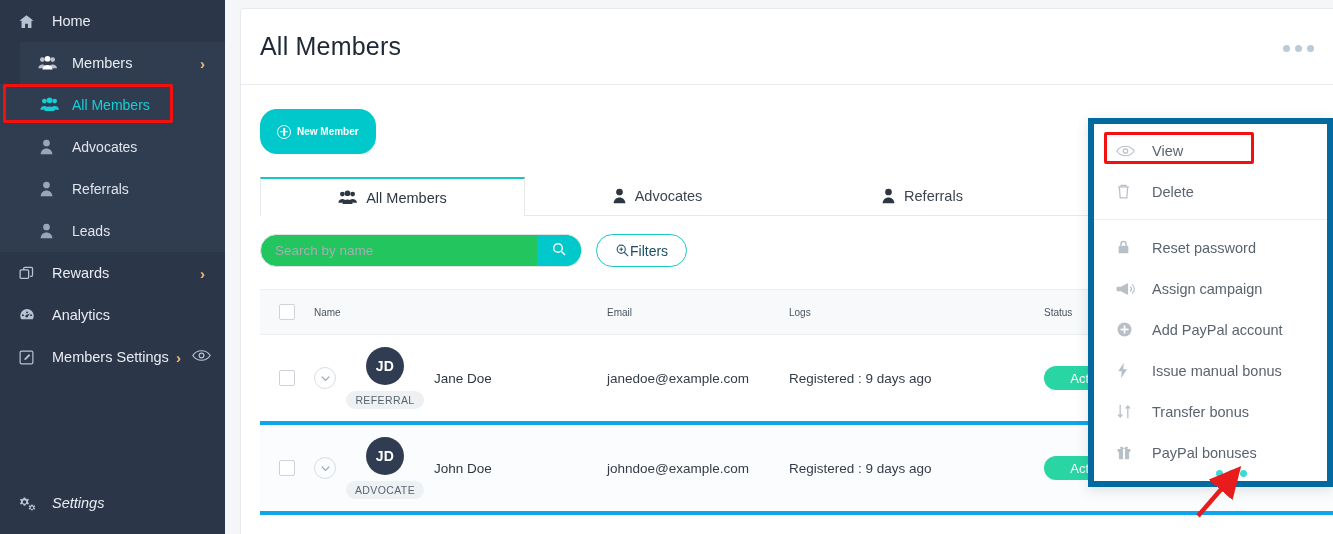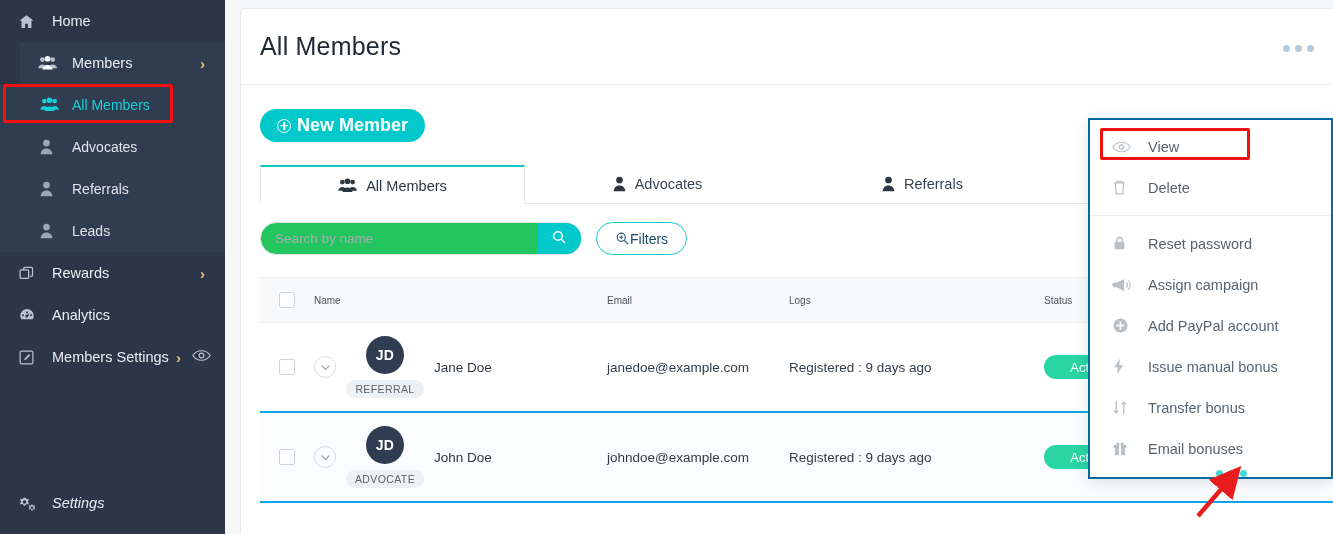--- a/index.html
+++ b/index.html
@@ -107,24 +107,24 @@
     position: absolute; right: 19px; top: 36px;
     display: flex; gap: 5px;
   }
   .head-dots i { width: 7px; height: 7px; border-radius: 50%; background: #b9cbd8; display: block; }
 
   .card-body { padding: 0 0 0 19px; position: relative; }
 
   .btn-new {
     margin-top: 24px;
     display: inline-flex; align-items: center; gap: 6px;
-    height: 33px; padding: 0 17px;
+    height: 45px; padding: 0 17px;
     background: #01c8ca; color: #fff;
     border: none; border-radius: 17px;
-    font-size: 18px; font-family: inherit;
+    font-size: 10px; font-family: inherit;
     cursor: pointer; font-weight: 600;
   }
   .btn-new .plus-circle {
     width: 14px; height: 14px; border-radius: 50%;
     border: 1.6px solid #fff;
     position: relative; display: inline-block;
   }
   .btn-new .plus-circle:before, .btn-new .plus-circle:after {
     content: ""; position: absolute; background: #fff;
   }
@@ -205,21 +205,21 @@
     display: flex; align-items: center;
     height: 46px;
     background: #f7f9fa;
     border-top: 1px solid #eceff1;
     border-bottom: 1px solid #eceff1;
     font-size: 10px; color: #4a5560;
   }
   .tbl-row {
     display: flex; align-items: center;
     height: 90px;
-    border-bottom: 2px solid #0ea5e9;
+    border-bottom: 4px solid #0ea5e9;
     font-size: 13.5px; color: #343d47;
     background: #fff;
   }
   .tbl-row.alt { background: #fbfcfd; }
   .c-check { width: 54px; display: flex; justify-content: center; }
   .c-name  { width: 293px; display: flex; align-items: center; }
   .c-email { width: 170px; }
   .c-logs  { width: 255px; margin-left: 12px; }
   .c-status{ width: 180px; }
 
@@ -260,21 +260,21 @@
   }
   .row-dots { display: flex; gap: 5px; }
   .row-dots i { width: 7px; height: 7px; border-radius: 50%; background: #3fd9d3; display: block; }
 
   
   .dropdown {
     position: absolute;
     left: 1088px; top: 118px;
     width: 245px;
     background: #ffffff;
-    border: 2px solid #0369a1;
+    border: 6px solid #0369a1;
     box-shadow: 0 3px 12px rgba(40,55,70,.14);
     z-index: 20;
     padding: 6px 0 8px 0;
   }
   .dd-item {
     display: flex; align-items: center;
     height: 41px;
     padding-left: 22px;
     font-size: 14.5px; color: #5a646e;
     cursor: pointer;
@@ -648,21 +648,21 @@
 
     <div class="dd-item">
       <span class="dd-ico">
         <svg width="16" height="17" viewBox="0 0 18 20" fill="currentColor">
           <rect x="1.5" y="6" width="15" height="3.4" rx=".6"></rect>
           <rect x="3" y="9.4" width="12" height="8.4" rx=".7"></rect>
           <rect x="7.8" y="6" width="2.4" height="11.8" fill="#ffffff"></rect>
           <path d="M9 5.6C7.6 2.4 4 2.6 4.4 4.7c.3 1.4 3 1.3 4.6.9zM9 5.6c1.4-3.2 5-3 4.6-.9-.3 1.4-3 1.3-4.6.9z"></path>
         </svg>
       </span>
-      <span class="dd-label">Email bonuses</span>
+      <span class="dd-label">PayPal bonuses</span>
     </div>
 
     <div class="hl-view"></div>
   </div>
 
   <svg class="arrow-svg" width="80" height="60" viewBox="0 0 80 60">
     <defs>
       <marker id="ah" markerWidth="7" markerHeight="7" refX="3.2" refY="3.5" orient="auto">
         <path d="M0,0 L7,3.5 L0,7 z" fill="#e81c1c"></path>
       </marker>

